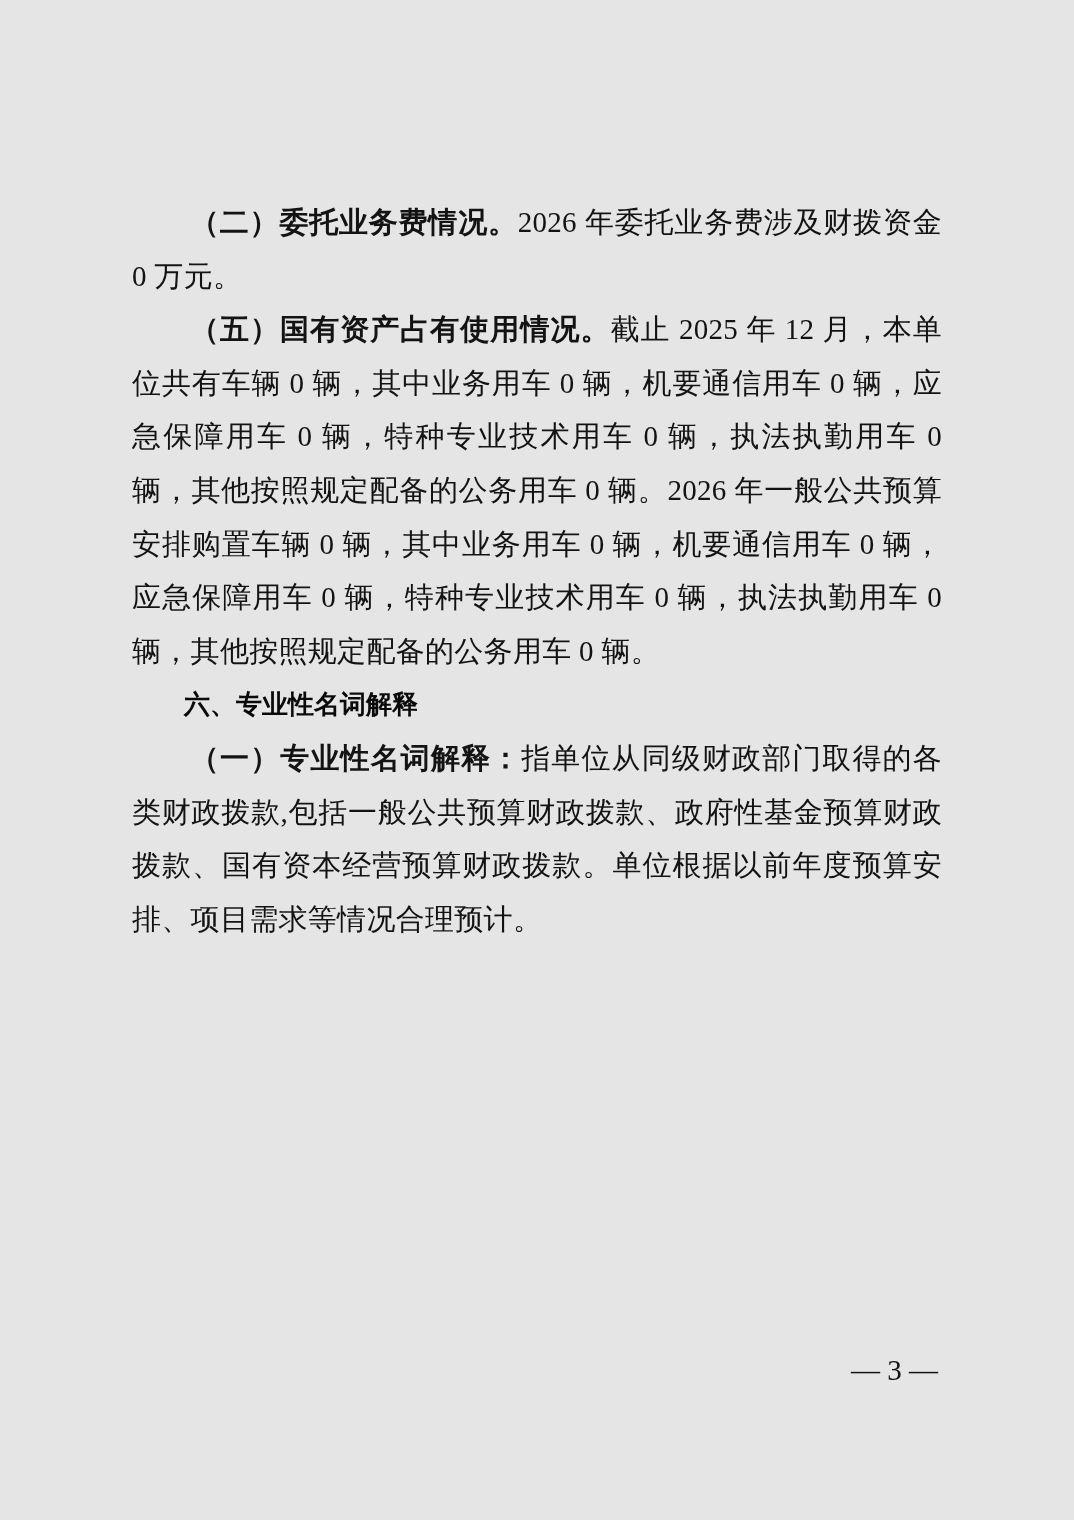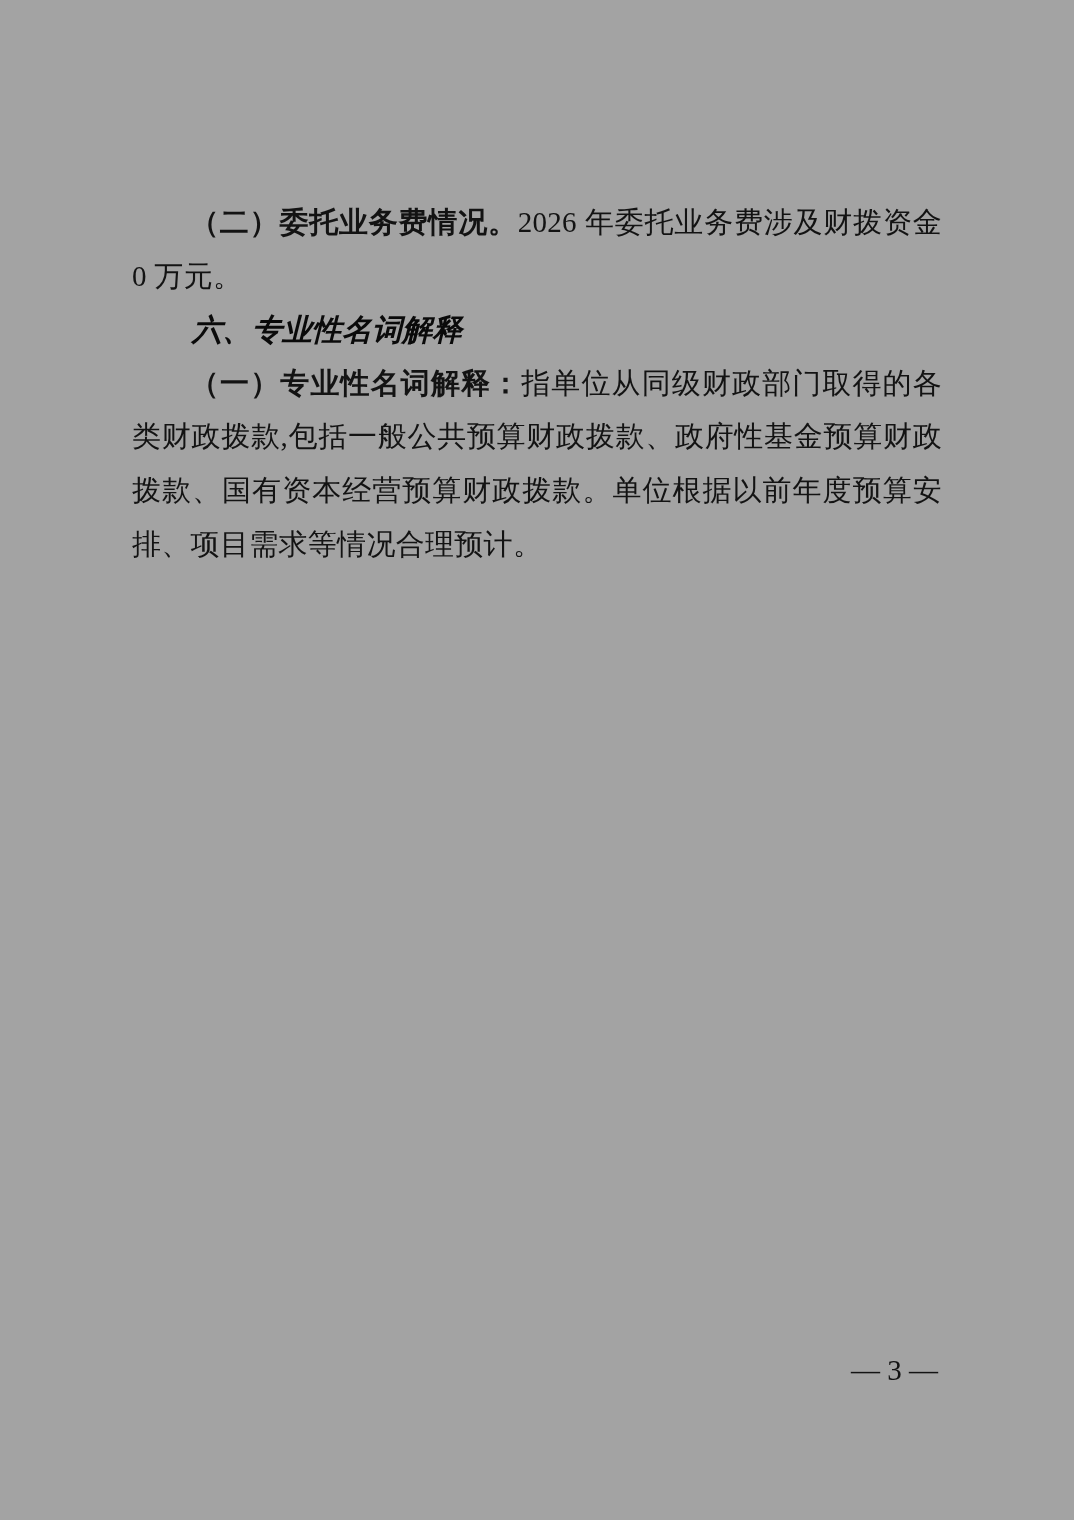--- a/index.html
+++ b/index.html
@@ -6,21 +6,21 @@
   body {
     width: 1074px;
     height: 1520px;
     background: #ffffff;
     font-family: "Liberation Serif", "DejaVu Serif", serif;
   }
   .page {
     position: relative;
     width: 1074px;
     height: 1520px;
-    background: #a3a3a3;
+    background: #e5e5e5;
     overflow: hidden;
     color: #131313;
   }
   .content {
     position: absolute;
     left: 132px;
     top: 196px;
     width: 810px;
   }
   .para {
@@ -31,27 +31,26 @@
     text-justify: inter-ideograph;
     text-indent: 2em;
     letter-spacing: 0.3px;
     word-break: break-all;
   }
   .para .lead {
     font-weight: bold;
   }
   .heading {
     margin: 0;
-    font-size: 30px;
+    font-size: 26px;
     line-height: 53.6px;
     text-indent: 2em;
     font-family: "Liberation Sans", "DejaVu Sans", sans-serif;
     font-weight: bold;
     color: #0a0a0a;
-    font-style: italic;
   }
   .page-number {
     position: absolute;
     top: 1351px;
     right: 136px;
     font-size: 29px;
     line-height: 38px;
     color: #131313;
     white-space: nowrap;
   }
@@ -59,20 +58,21 @@
 </head>
 <body>
 
 <div class="page">
   <div class="content">
 
     <p class="para"><strong class="lead">（二）委托业务费情况。</strong><span>2026 年委托业务费涉及财拨资金 0 万元。</span></p>
 
 
 
+    <p class="para"><strong class="lead">（五）国有资产占有使用情况。</strong><span>截止 2025 年 12 月，本单位共有车辆 0 辆，其中业务用车 0 辆，机要通信用车 0 辆，应急保障用车 0 辆，特种专业技术用车 0 辆，执法执勤用车 0 辆，其他按照规定配备的公务用车 0 辆。2026 年一般公共预算安排购置车辆 0 辆，其中业务用车 0 辆，机要通信用车 0 辆，应急保障用车 0 辆，特种专业技术用车 0 辆，执法执勤用车 0 辆，其他按照规定配备的公务用车 0 辆。</span></p>
 
     <p class="heading">六、专业性名词解释</p>
 
     <p class="para"><strong class="lead">（一）专业性名词解释：</strong><span>指单位从同级财政部门取得的各类财政拨款,包括一般公共预算财政拨款、政府性基金预算财政拨款、国有资本经营预算财政拨款。单位根据以前年度预算安排、项目需求等情况合理预计。</span></p>
 
   </div>
 
   <div class="page-number">— 3 —</div>
 </div>
 

